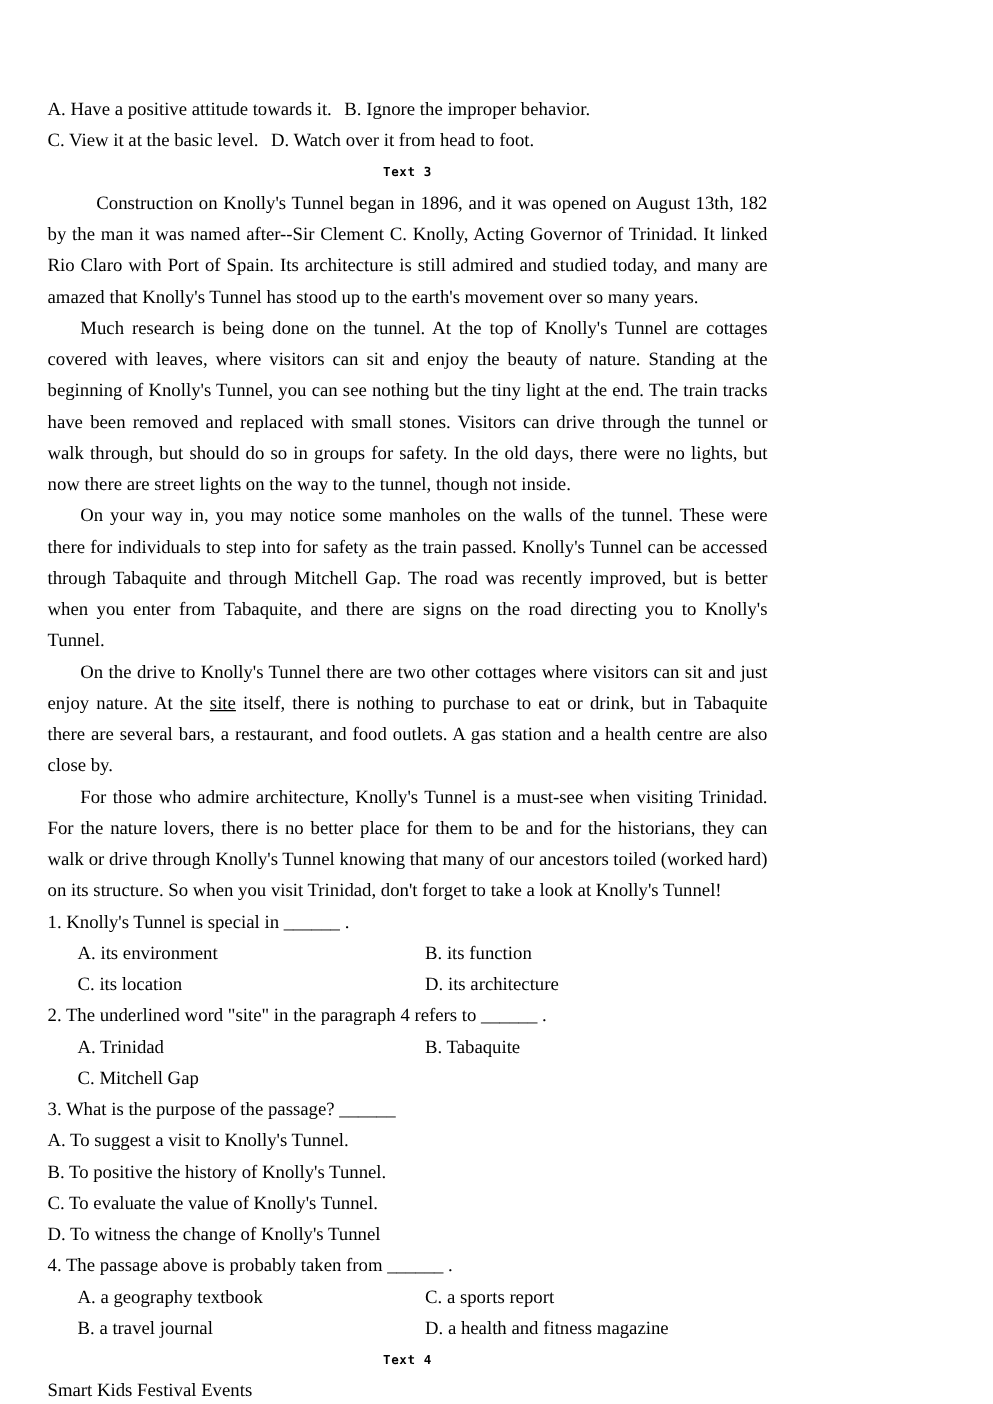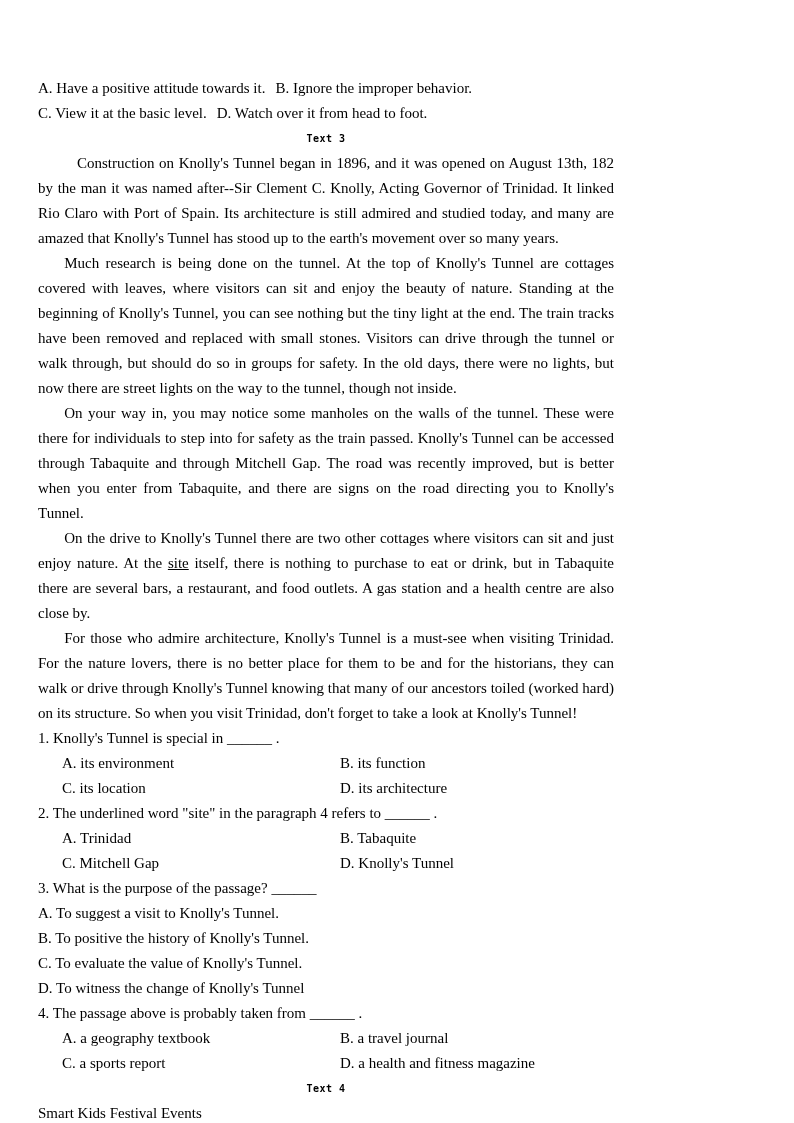--- a/index.html
+++ b/index.html
@@ -94,40 +94,39 @@
       <span>D. its architecture</span>
     </div>
   </div>
 
   <div class="q">
     <div class="q-stem">2. The underlined word "site" in the paragraph 4 refers to ______ .</div>
     <div class="opt-grid">
       <span>A. Trinidad</span>
       <span>B. Tabaquite</span>
       <span>C. Mitchell Gap</span>
-      <span>D. Knolly's Tunnel</span>
     </div>
   </div>
 
   <div class="q">
     <div class="q-stem">3. What is the purpose of the passage? ______</div>
     <div class="opt-stack">
       <div>A. To suggest a visit to Knolly's Tunnel.</div>
       <div>B. To positive the history of Knolly's Tunnel.</div>
       <div>C. To evaluate the value of Knolly's Tunnel.</div>
       <div>D. To witness the change of Knolly's Tunnel</div>
     </div>
   </div>
 
   <div class="q">
     <div class="q-stem">4. The passage above is probably taken from ______ .</div>
     <div class="opt-grid">
       <span>A. a geography textbook</span>
+      <span>C. a sports report</span>
       <span>B. a travel journal</span>
-      <span>C. a sports report</span>
       <span>D. a health and fitness magazine</span>
     </div>
   </div>
 
   <div class="text-heading">Text 4</div>
 
   <div class="footer-line">Smart Kids Festival Events</div>
 
 </div>
 

